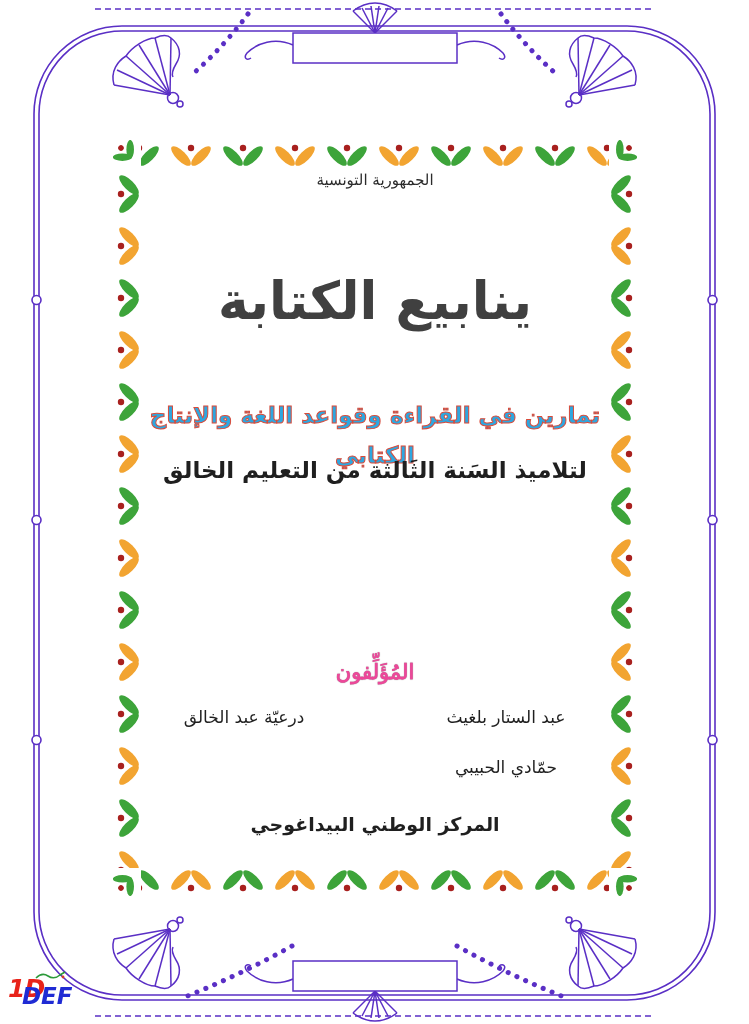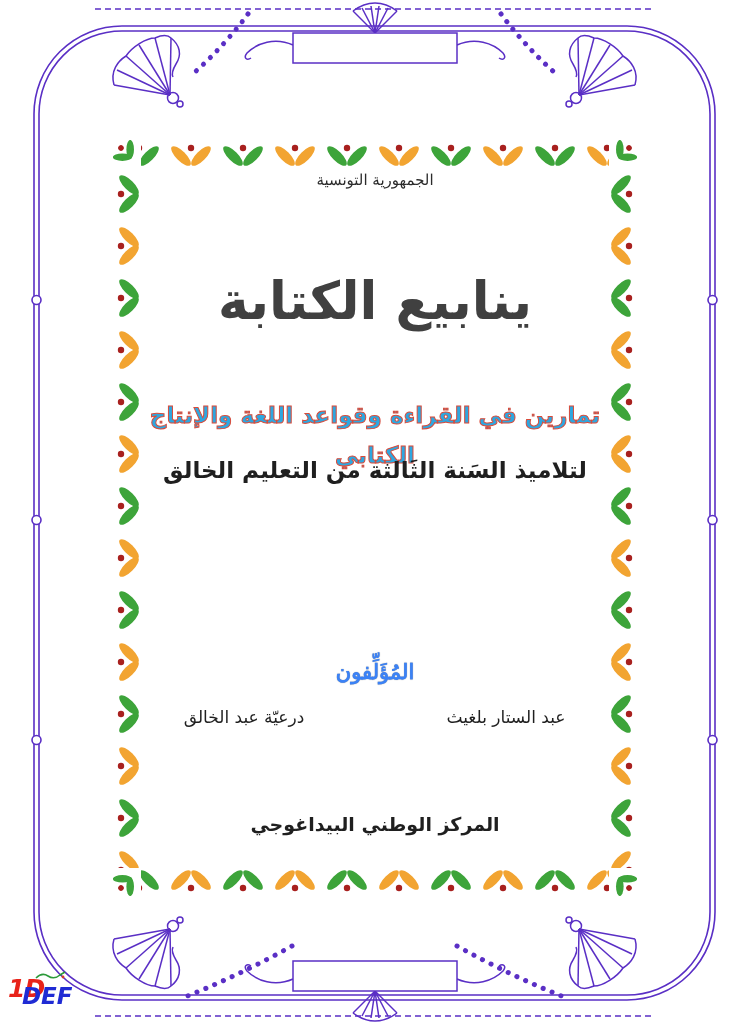--- a/index.html
+++ b/index.html
@@ -25,21 +25,21 @@
   
   .txt{left:113px;width:524px;text-align:center;direction:rtl;color:#1f1f1f;}
   .republic{top:168px;font-family:"DejaVu Serif",serif;font-size:15px;color:#2b2b2b;line-height:24px;}
   .ministry{top:193px;font-size:17px;font-weight:bold;line-height:26px;}
   .booktitle{top:256px;font-size:52px;font-weight:bold;color:#404040;line-height:90px;}
   .subtitle{
     top:366px;font-size:23px;font-weight:bold;color:#2EA7E0;line-height:40px;margin-top:29px;
     -webkit-text-stroke:1px #D94B3A;
   }
   .audience{top:450px;font-size:23px;font-weight:bold;line-height:40px;}
-  .authors-heading{top:655px;font-family:"DejaVu Serif",serif;font-size:21px;font-weight:bold;color:#3b82f6;line-height:34px;text-shadow:0 0 1px #888;}
+  .authors-heading{top:655px;font-family:"DejaVu Serif",serif;font-size:21px;font-weight:bold;color:#ec4899;line-height:34px;text-shadow:0 0 1px #888;}
   .names-row{display:flex;direction:rtl;font-size:17px;line-height:30px;}
   .row1{top:702px;}
   .row2{top:752px;}
   .names-row .cell{width:50%;text-align:center;}
   .publisher{top:810px;font-size:19px;font-weight:bold;line-height:28px;}
   
   .logo{left:8px;top:972px;width:80px;height:46px;font-style:italic;font-weight:bold;}
   .logo .red{position:absolute;left:0;top:2px;font-size:25px;color:#E8231A;letter-spacing:-1px;}
   .logo .blue{position:absolute;left:14px;top:11px;font-size:23px;color:#1F2BD4;letter-spacing:0px;}
   .logo svg{position:absolute;left:26px;top:-2px;}
@@ -208,20 +208,21 @@
   <div class="abs txt audience">لتلاميذ السَنة الثَالثة من التعليم الخالق</div>
 
   <div class="abs txt authors-heading">المُؤَلِّفون</div>
 
   <div class="abs txt names-row row1">
     <div class="cell">عبد الستار بلغيث</div>
     <div class="cell">درعيّة عبد الخالق</div>
   </div>
 
   <div class="abs txt names-row row2">
+    <div class="cell">حمّادي الحبيبي</div>
   </div>
 
   <div class="abs txt publisher">المركز الوطني البيداغوجي</div>
 
   <div class="abs logo">
     <svg width="34" height="12" aria-hidden="true">
       <path d="M2,8 Q8,2 14,6 T26,5 L31,2" stroke="#2c9a3a" fill="none" stroke-width="1.6"></path>
       <circle cx="29" cy="7" r="1.4" fill="#d43a2a"></circle>
     </svg>
     <span class="red">1D</span>

